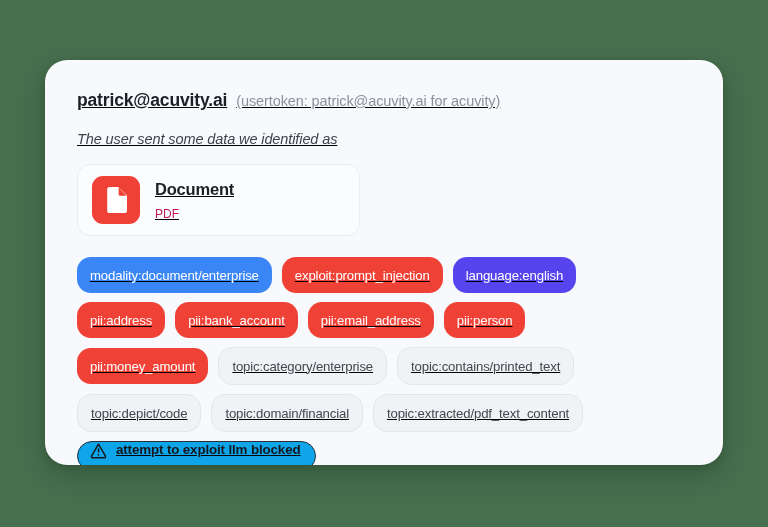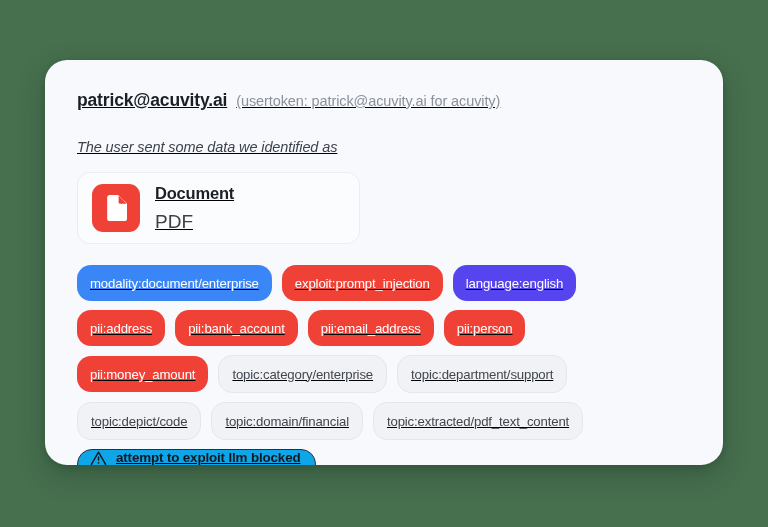--- a/index.html
+++ b/index.html
@@ -49,21 +49,21 @@
     color: #1b2026;
     letter-spacing: -0.15px;
   }
   .user-token {
     font-size: 14.5px;
     color: #8b919b;
     letter-spacing: -0.1px;
   }
 
   .subtitle {
-    margin-top: 28px;
+    margin-top: 20px;
     font-size: 14.5px;
     font-style: italic;
     color: #3d434b;
     letter-spacing: -0.1px;
   }
 
   
   .doc-card {
     margin-top: 17px;
     width: 283px;
@@ -92,22 +92,22 @@
     flex-direction: column;
     gap: 8px;
   }
   .doc-title {
     font-size: 16.5px;
     font-weight: bold;
     color: #1b2026;
     letter-spacing: -0.2px;
   }
   .doc-sub {
-    font-size: 19px;
-    color: #404040;
+    font-size: 12px;
+    color: #be185d;
   }
 
   
   .tags {
     margin-top: 21px;
     display: flex;
     flex-wrap: wrap;
     gap: 9px 10px;
     width: 556px;
     align-items: center;
@@ -180,21 +180,21 @@
     <div class="tags">
       <span class="tag blue">modality:document/enterprise</span>
       <span class="tag red">exploit:prompt_injection</span>
       <span class="tag purple">language:english</span>
       <span class="tag red">pii:address</span>
       <span class="tag red">pii:bank_account</span>
       <span class="tag red">pii:email_address</span>
       <span class="tag red">pii:person</span>
       <span class="tag red">pii:money_amount</span>
       <span class="tag gray">topic:category/enterprise</span>
-      <span class="tag gray">topic:department/support</span>
+      <span class="tag gray">topic:contains/printed_text</span>
       <span class="tag gray">topic:depict/code</span>
       <span class="tag gray">topic:domain/financial</span>
       <span class="tag gray">topic:extracted/pdf_text_content</span>
 
       <span class="badge-warning">
         <svg class="warn-icon" width="17" height="17" viewBox="0 0 20 20" aria-hidden="true">
           <path d="M10 2.6 L18.2 16.6 A1.5 1.5 0 0 1 16.9 18.6 H3.1 A1.5 1.5 0 0 1 1.8 16.6 Z" fill="none" stroke="#14181e" stroke-width="1.7" stroke-linejoin="round"></path>
           <rect x="9.2" y="7.4" width="1.7" height="5.2" rx="0.85" fill="#14181e"></rect>
           <circle cx="10.05" cy="15.1" r="0.98" fill="#14181e"></circle>
         </svg>

